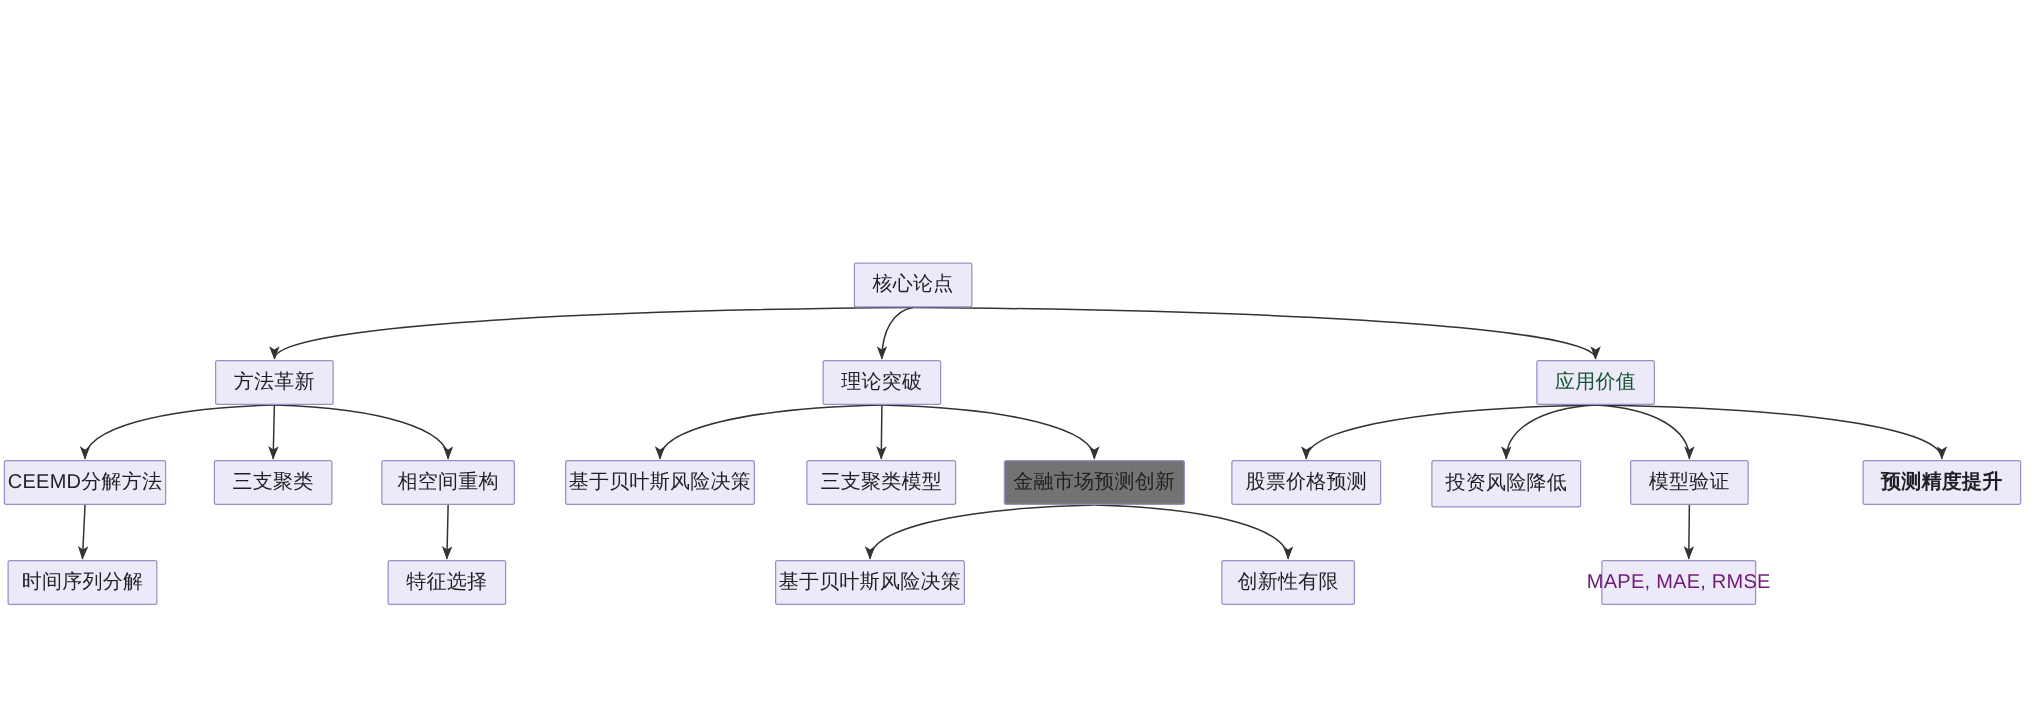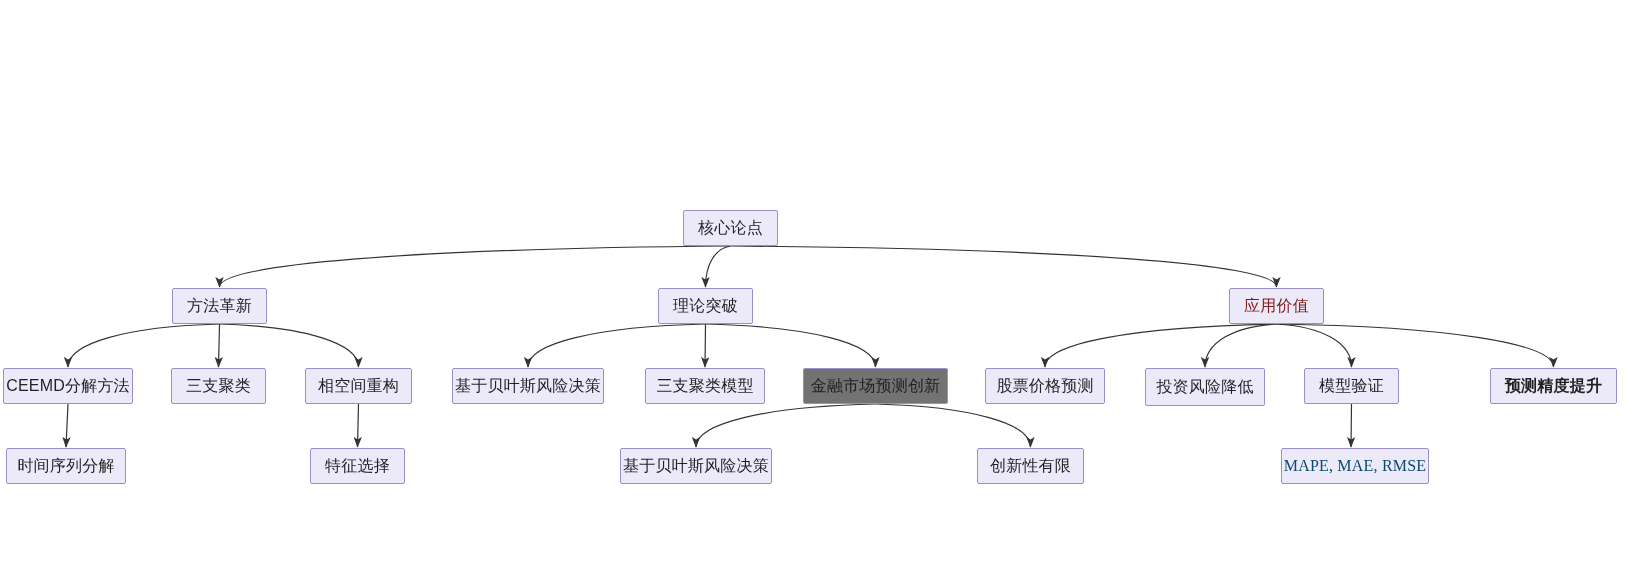--- a/index.html
+++ b/index.html
@@ -82,21 +82,21 @@
   <div id="node-layer">
       <div class="node" style="left: 683px; top: 210px; width: 95px; height: 36px; background: rgb(236, 234, 249); border-color: rgb(154, 143, 199); color: rgb(31, 32, 35);">
         <span class="node-label">核心论点</span>
       </div>
       <div class="node" style="left: 172px; top: 288px; width: 95px; height: 36px; background: rgb(236, 234, 249); border-color: rgb(154, 143, 199); color: rgb(31, 32, 35);">
         <span class="node-label">方法革新</span>
       </div>
       <div class="node" style="left: 658px; top: 288px; width: 95px; height: 36px; background: rgb(236, 234, 249); border-color: rgb(154, 143, 199); color: rgb(31, 32, 35);">
         <span class="node-label">理论突破</span>
       </div>
-      <div class="node" style="left: 1229px; top: 288px; width: 95px; height: 36px; background: rgb(236, 234, 249); border-color: rgb(154, 143, 199); color: #7f1d1d;">
+      <div class="node" style="left: 1229px; top: 288px; width: 95px; height: 36px; background: rgb(236, 234, 249); border-color: rgb(154, 143, 199); color: #14532d;">
         <span class="node-label">应用价值</span>
       </div>
       <div class="node" style="left: 3px; top: 368px; width: 130px; height: 36px; background: rgb(236, 234, 249); border-color: rgb(154, 143, 199); color: rgb(31, 32, 35);">
         <span class="node-label">CEEMD分解方法</span>
       </div>
       <div class="node" style="left: 171px; top: 368px; width: 95px; height: 36px; background: rgb(236, 234, 249); border-color: rgb(154, 143, 199); color: rgb(31, 32, 35);">
         <span class="node-label">三支聚类</span>
       </div>
       <div class="node" style="left: 305px; top: 368px; width: 107px; height: 36px; background: rgb(236, 234, 249); border-color: rgb(154, 143, 199); color: rgb(31, 32, 35);">
         <span class="node-label">相空间重构</span>
@@ -127,17 +127,17 @@
       </div>
       <div class="node" style="left: 310px; top: 448px; width: 95px; height: 36px; background: rgb(236, 234, 249); border-color: rgb(154, 143, 199); color: rgb(31, 32, 35);">
         <span class="node-label">特征选择</span>
       </div>
       <div class="node" style="left: 620px; top: 448px; width: 152px; height: 36px; background: rgb(236, 234, 249); border-color: rgb(154, 143, 199); color: rgb(31, 32, 35);">
         <span class="node-label">基于贝叶斯风险决策</span>
       </div>
       <div class="node" style="left: 977px; top: 448px; width: 107px; height: 36px; background: rgb(236, 234, 249); border-color: rgb(154, 143, 199); color: rgb(31, 32, 35);">
         <span class="node-label">创新性有限</span>
       </div>
-      <div class="node" style="left: 1281px; top: 448px; width: 148px; height: 36px; background: rgb(236, 234, 249); border-color: rgb(154, 143, 199); color: #0c4a6e; font-family: Liberation Serif, serif;">
+      <div class="node" style="left: 1281px; top: 448px; width: 124px; height: 36px; background: rgb(236, 234, 249); border-color: rgb(154, 143, 199); color: #701a75;">
         <span class="node-label">MAPE, MAE, RMSE</span>
       </div>
     </div>
 </div>
 
 </body></html>

